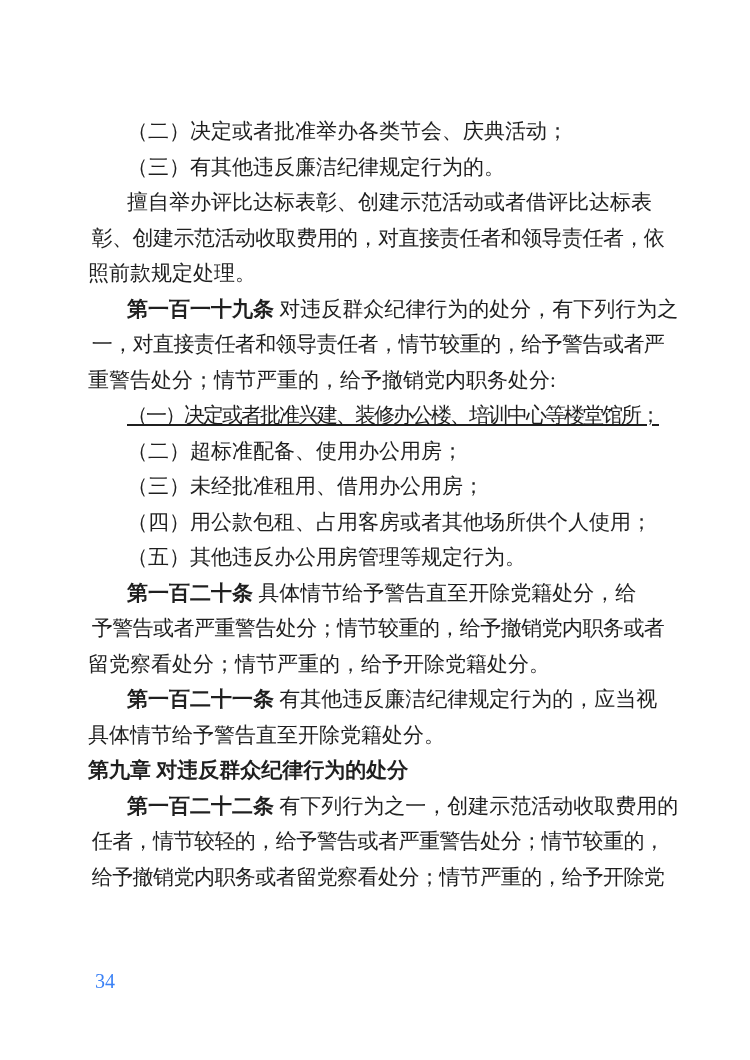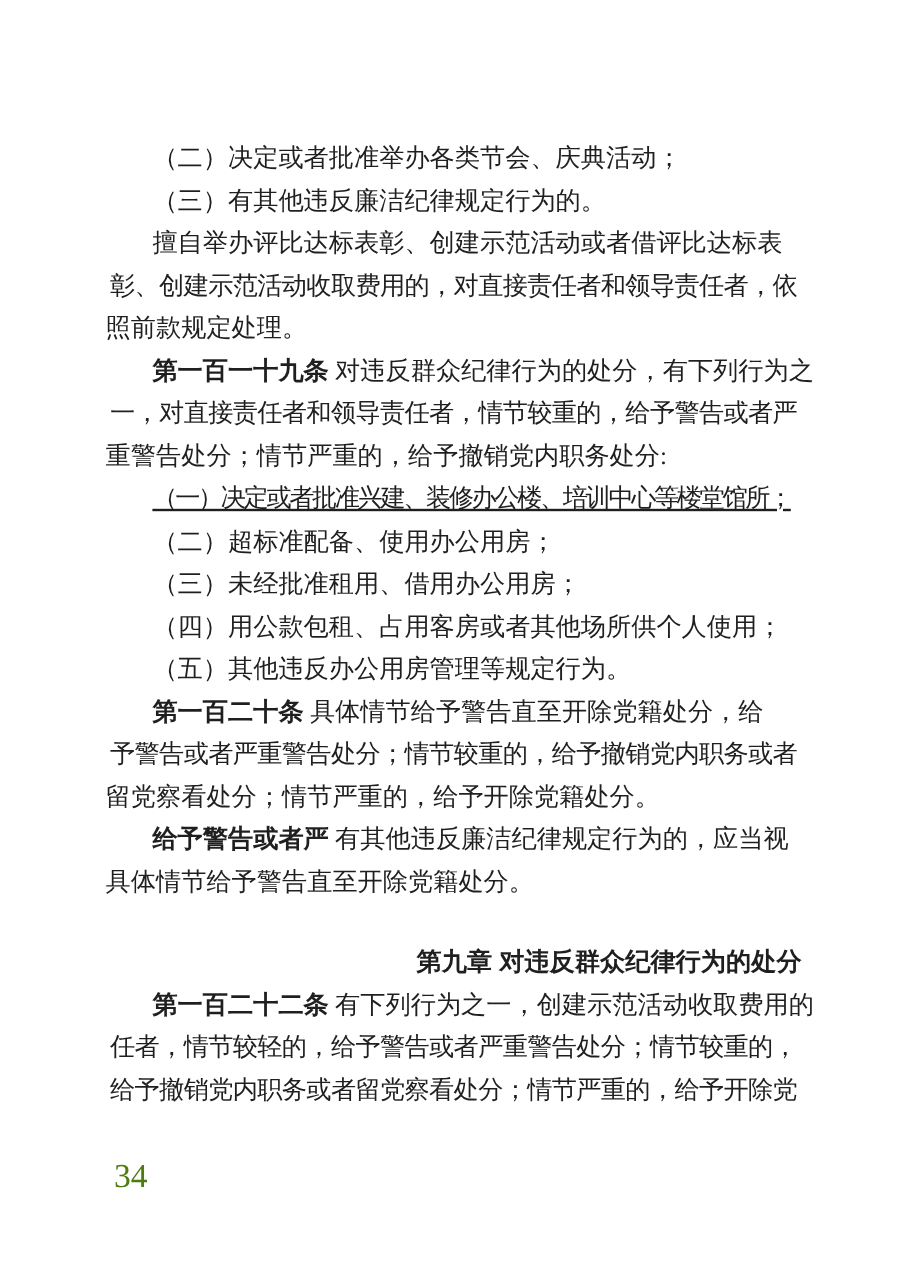--- a/index.html
+++ b/index.html
@@ -40,34 +40,33 @@
     text-decoration: underline;
   }
   .line.tight-sm {
     letter-spacing: -0.55px;
     text-align: center;
   }
   .article-no {
     font-weight: bold;
   }
   .line.chapter {
-    margin-top: 31px;
-    text-align: right;
+    text-align: left;
     text-indent: 0;
-    font-family: Liberation Sans, sans-serif;
+    font-family: Liberation Serif, serif;
     font-weight: bold;
     font-size: 21px;
   }
   .page-number {
     position: absolute;
     left: 95px;
     top: 969px;
-    font-size: 28px;
+    font-size: 20px;
     line-height: 24px;
-    color: #4d7c0f;
+    color: #3b82f6;
   }
 </style>
 </head>
 <body>
 
 <div class="doc-page">
   <div class="doc-body">
       <div class="line indent"><span>（二）决定或者批准举办各类节会、庆典活动；</span></div>
       <div class="line indent"><span>（三）有其他违反廉洁纪律规定行为的。</span></div>
       <div class="line indent"><span>擅自举办评比达标表彰、创建示范活动或者借评比达标表</span></div>
@@ -77,21 +76,21 @@
       <div class="line flush tight-sm"><span>一，对直接责任者和领导责任者，情节较重的，给予警告或者严</span></div>
       <div class="line flush"><span>重警告处分；情节严重的，给予撤销党内职务处分:</span></div>
       <div class="line indent tight"><span>（一）决定或者批准兴建、装修办公楼、培训中心等楼堂馆所；</span></div>
       <div class="line indent"><span>（二）超标准配备、使用办公用房；</span></div>
       <div class="line indent"><span>（三）未经批准租用、借用办公用房；</span></div>
       <div class="line indent"><span>（四）用公款包租、占用客房或者其他场所供个人使用；</span></div>
       <div class="line indent"><span>（五）其他违反办公用房管理等规定行为。</span></div>
       <div class="line indent"><span class="article-no">第一百二十条</span><span> 具体情节给予警告直至开除党籍处分，给</span></div>
       <div class="line flush tight-sm"><span>予警告或者严重警告处分；情节较重的，给予撤销党内职务或者</span></div>
       <div class="line flush"><span>留党察看处分；情节严重的，给予开除党籍处分。</span></div>
-      <div class="line indent"><span class="article-no">给予警告或者严</span><span> 有其他违反廉洁纪律规定行为的，应当视</span></div>
+      <div class="line indent"><span class="article-no">第一百二十一条</span><span> 有其他违反廉洁纪律规定行为的，应当视</span></div>
       <div class="line flush"><span>具体情节给予警告直至开除党籍处分。</span></div>
       <div class="line chapter"><span>第九章 对违反群众纪律行为的处分</span></div>
       <div class="line indent"><span class="article-no">第一百二十二条</span><span> 有下列行为之一，创建示范活动收取费用的</span></div>
       <div class="line flush tight-sm"><span>任者，情节较轻的，给予警告或者严重警告处分；情节较重的，</span></div>
       <div class="line flush tight-sm"><span>给予撤销党内职务或者留党察看处分；情节严重的，给予开除党</span></div>
     </div>
   <div class="page-number">34</div>
 </div>
 
 </body></html>

